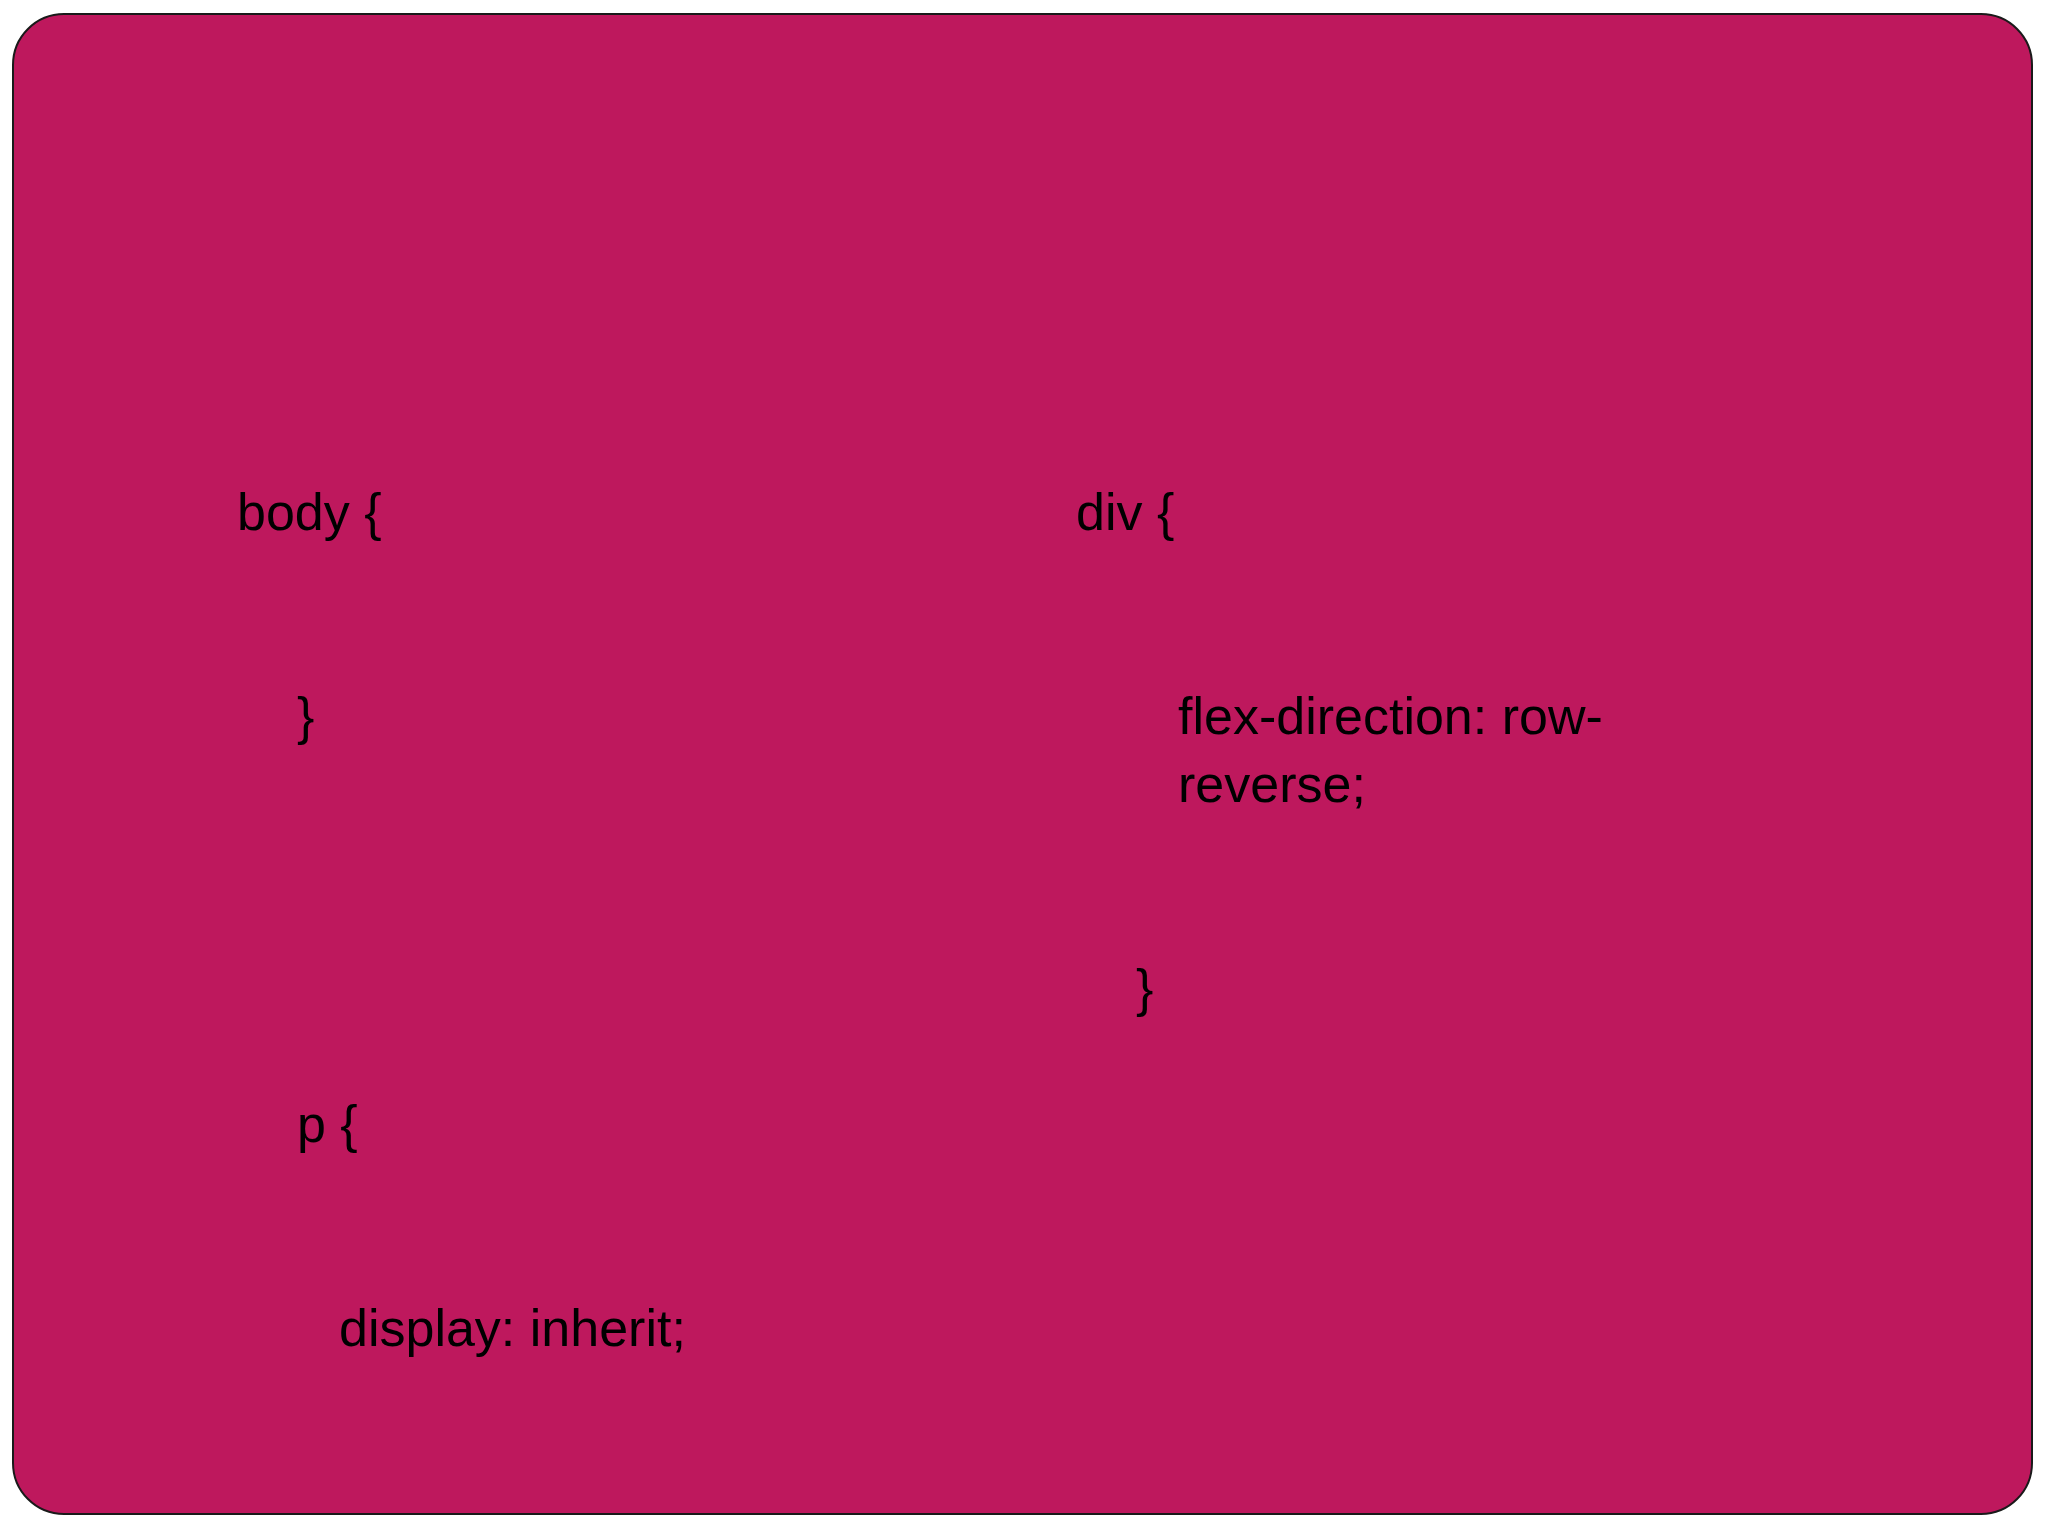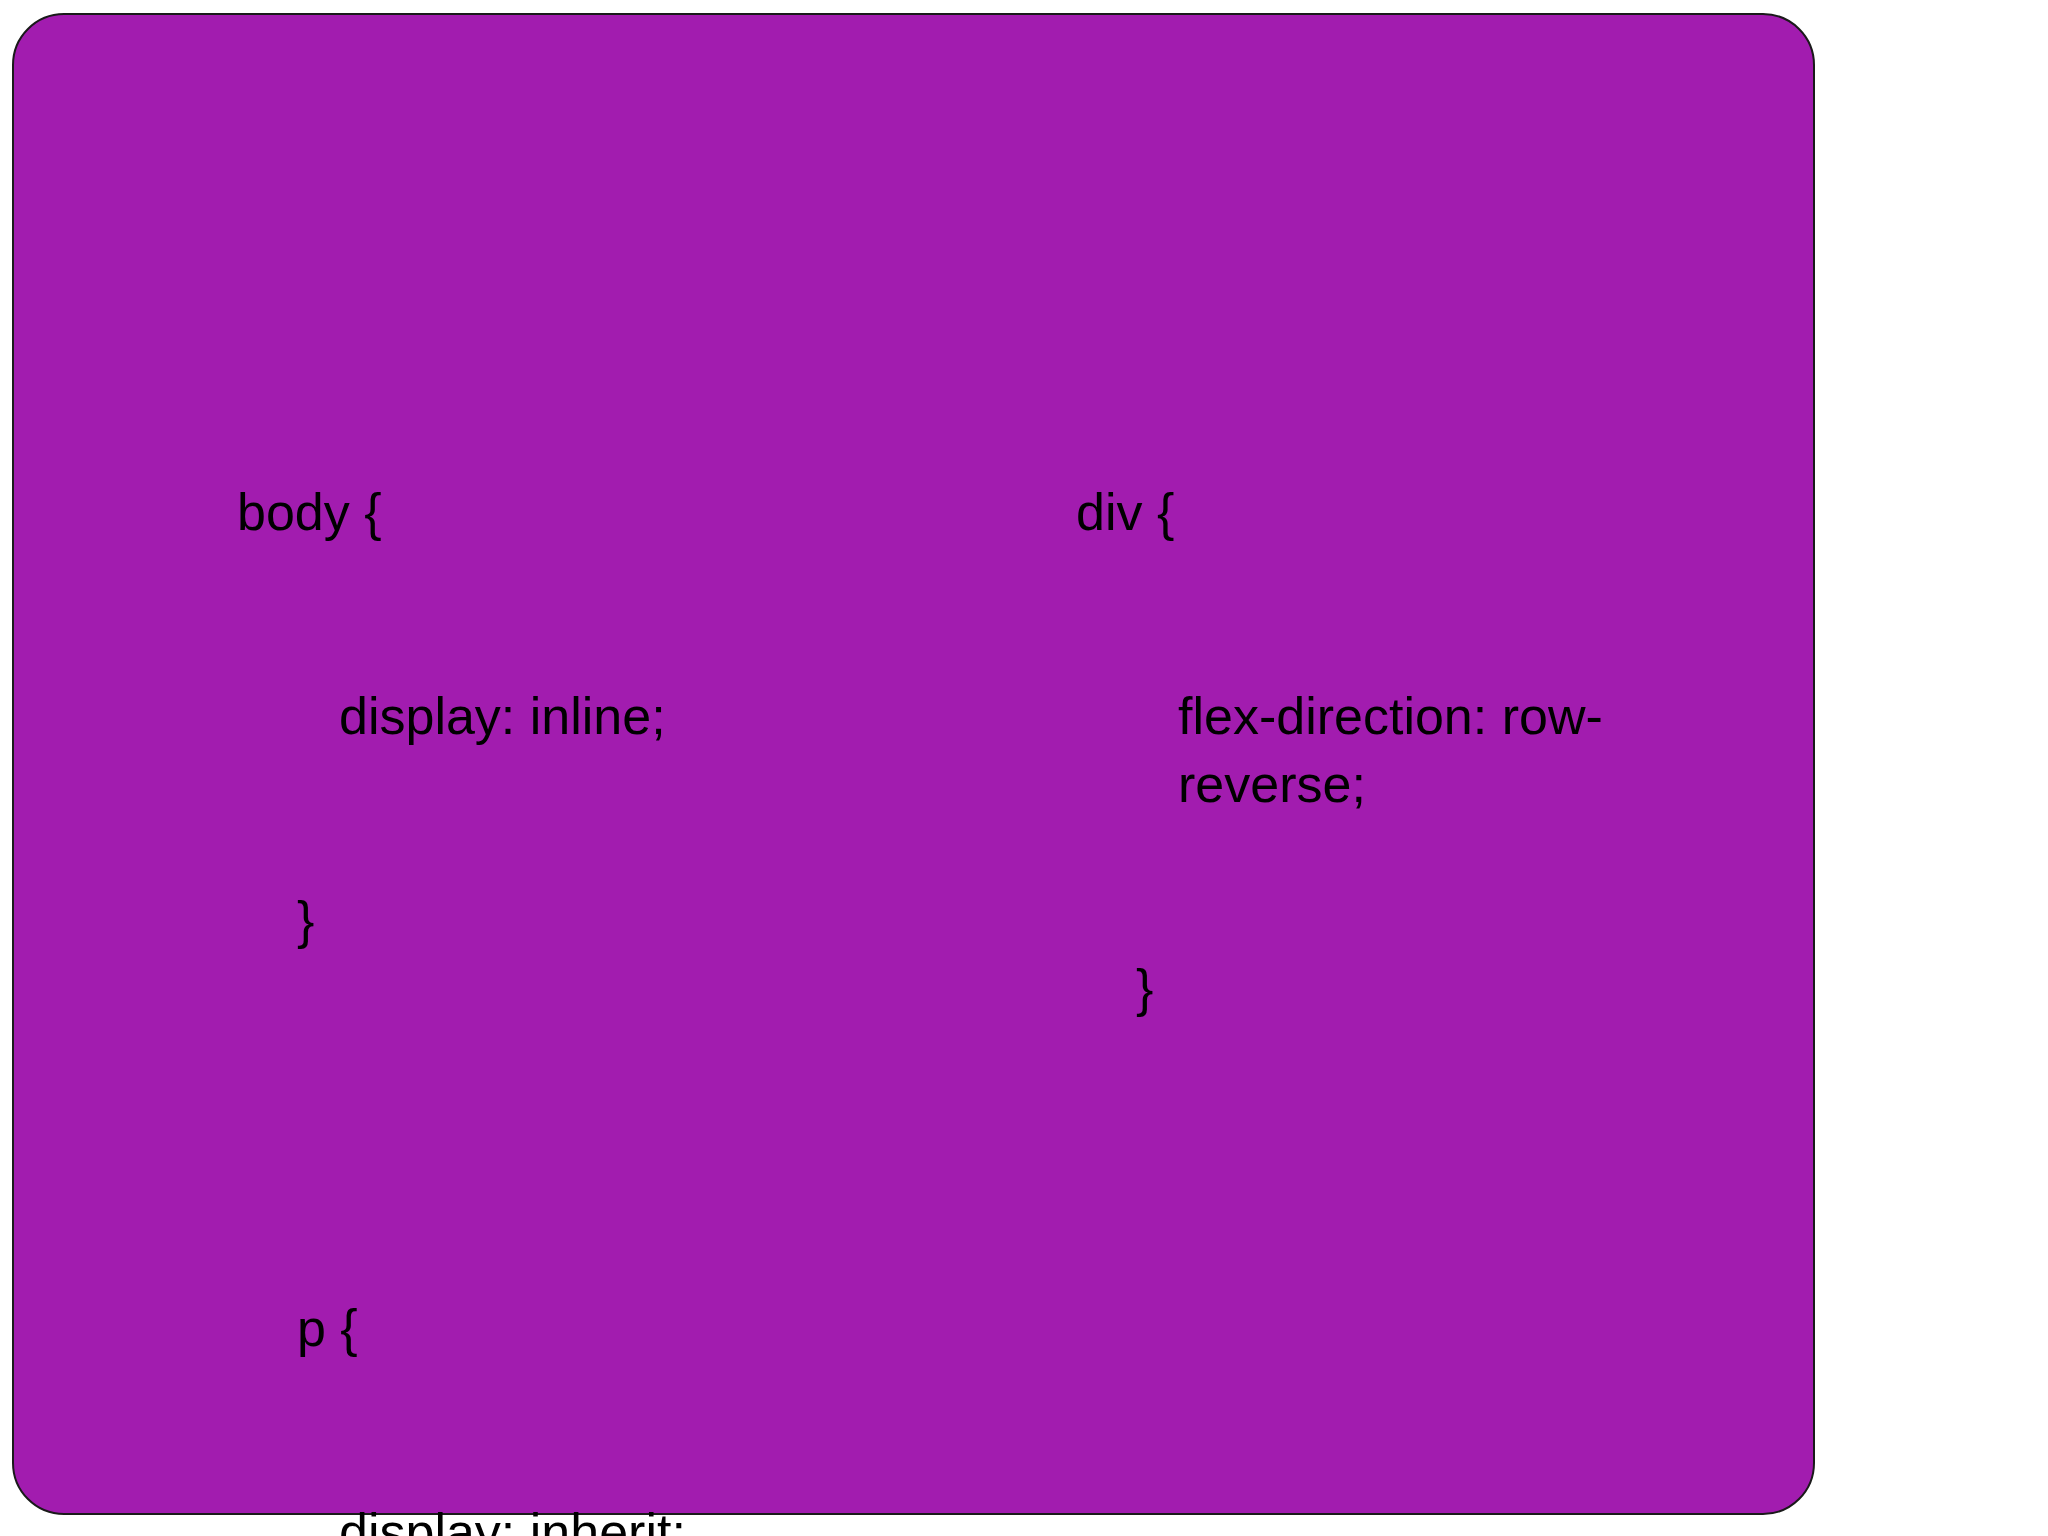--- a/index.html
+++ b/index.html
@@ -11,24 +11,24 @@
     width: 2048px;
     height: 1536px;
     font-family: "Liberation Sans", sans-serif;
     overflow: hidden;
   }
 
   #slide {
     position: absolute;
     left: 12px;
     top: 13px;
-    width: 1803px;
+    width: 2021px;
     height: 1502px;
     box-sizing: border-box;
-    background: #a21caf;
+    background: #be185d;
     border: 2px solid #1a1a1a;
     border-radius: 52px;
   }
 
   #code-area {
     position: absolute;
     left: 0;
     top: 0;
     width: 100%;
     height: 100%;
@@ -72,21 +72,20 @@
   .indent-2 { padding-left: 120px; }
 </style>
 </head>
 <body>
 
 <div id="slide">
   <div id="code-area">
 
     <div class="code-column" id="column-left">
       <span class="code-line indent-0">body {</span>
-      <span class="code-line indent-2">display: inline;</span>
       <span class="code-line indent-1">}</span>
       <span class="code-line blank"></span>
       <span class="code-line indent-1">p {</span>
       <span class="code-line indent-2">display: inherit;</span>
       
     </div>
 
     <div class="code-column" id="column-right">
       <span class="code-line indent-0">div {</span>
       <span class="code-line indent-2">flex-direction: row-reverse;</span>

